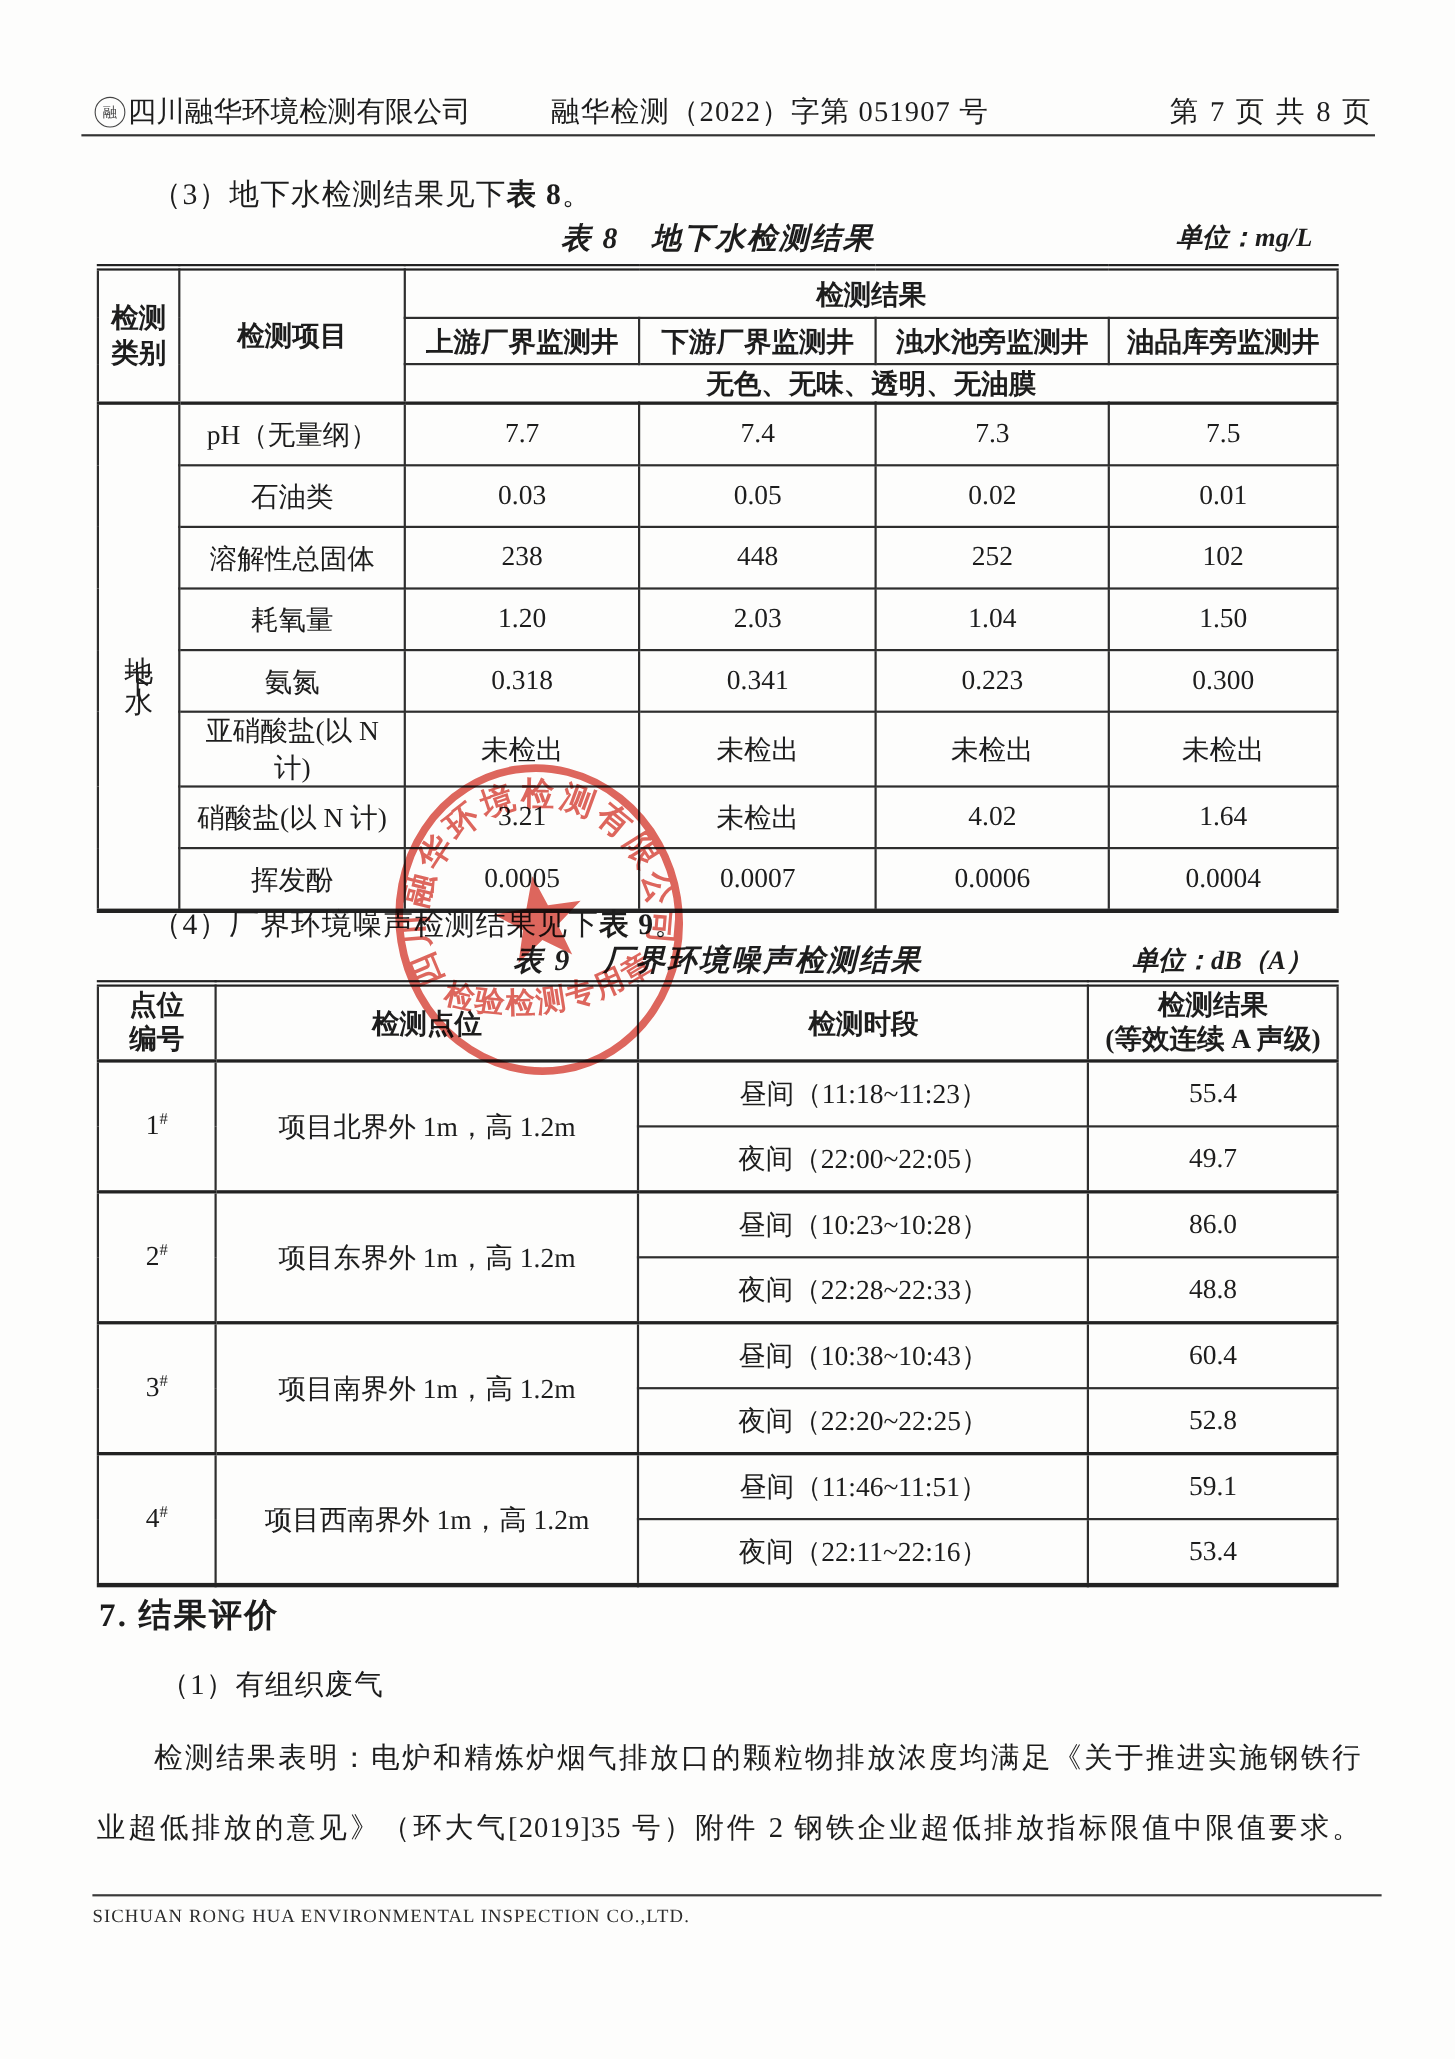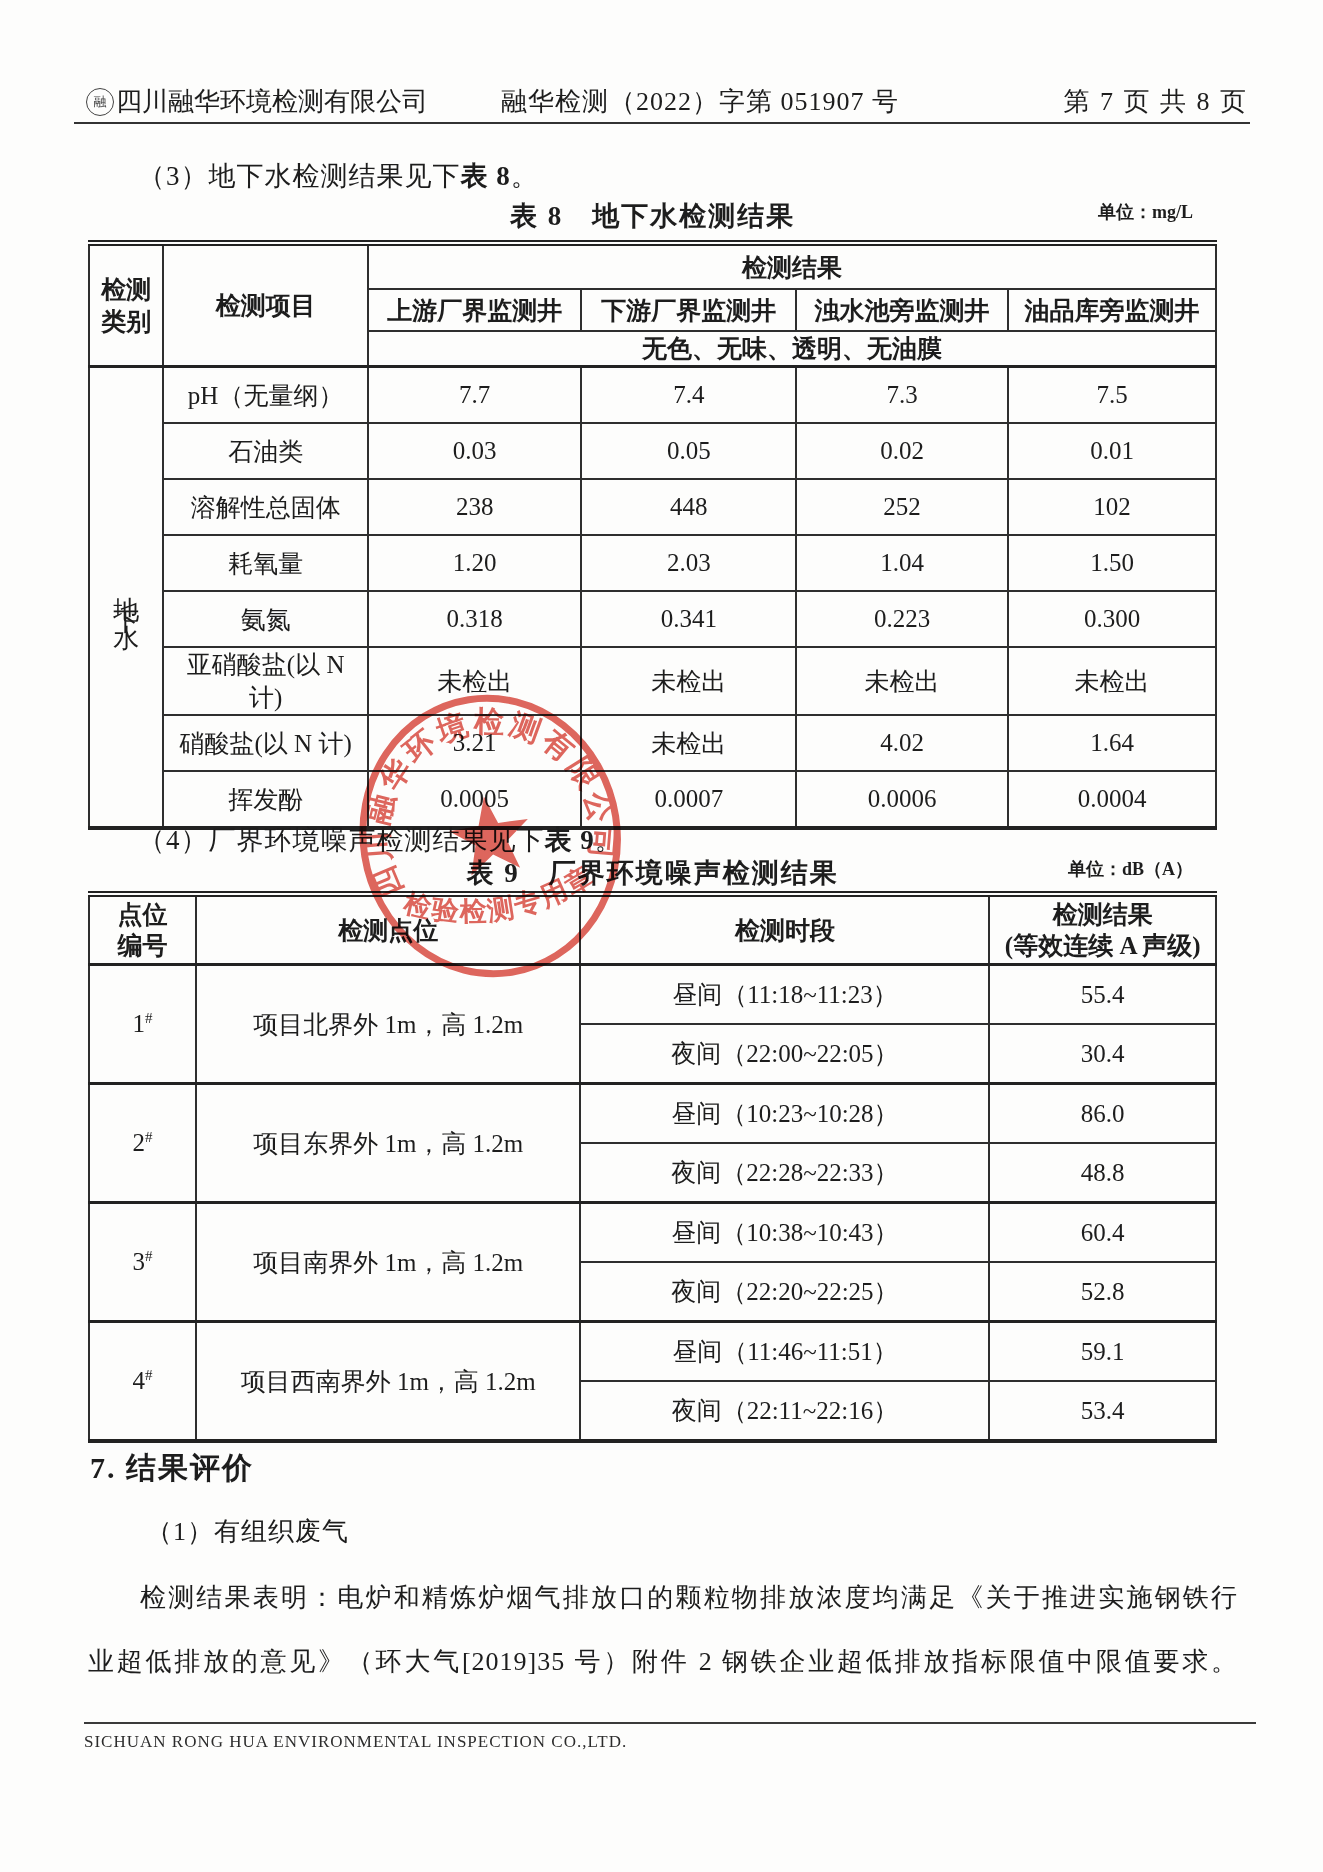--- a/index.html
+++ b/index.html
@@ -14,23 +14,23 @@
   .hdr-logo{display:inline-flex;align-items:center;justify-content:center;width:26px;height:26px;border:1.5px solid #444;border-radius:50%;font-size:13px;color:#444;}
   .hdr-doc{position:absolute;left:700px;top:0;transform:translateX(-50%);font-size:26px;letter-spacing:1px;}
   .hdr-page{position:absolute;right:75px;top:0;font-size:26px;letter-spacing:2px;}
   .hdr-line{position:absolute;top:122px;left:74px;width:1176px;border-top:2.5px solid #333;}
   
   .intro{position:absolute;left:94px;font-size:27px;letter-spacing:1px;margin-left:44px;}
   .intro b{font-weight:bold;}
   .intro3{top:158px;}
   .intro4{top:822px;}
   
-  .ttl-row{position:absolute;left:88px;width:1129px;height:34px;}
+  .ttl-row{position:absolute;left:88px;width:1129px;height:34px;font-style:italic;}
   .ttl{width:100%;text-align:center;font-weight:bold;font-size:27px;letter-spacing:2px;}
-  .unit{position:absolute;right:24px;top:2px;font-weight:bold;font-size:18px;}
+  .unit{position:absolute;right:24px;top:2px;font-weight:bold;font-size:24px;}
   .t8ttl{top:198px;}
   .t9ttl{top:855px;}
   
   table{border-collapse:collapse;table-layout:fixed;position:absolute;left:88px;width:1129px;background:transparent;padding-left:44px;}
   .t8{top:240px;}
   .t9{top:891px;}
   th,td{border:2px solid #2e2e2e;text-align:center;vertical-align:middle;font-size:25px;padding:0 4px;overflow:hidden;}
   th{font-weight:bold;}
   table{border-top:6px double #222;border-bottom:4px solid #222;}
   .pre{white-space:pre-line;line-height:1.25;}
@@ -193,21 +193,21 @@
     </thead>
     <tbody>
       <tr class="grp">
         <td rowspan="2"><span>1</span><sup>#</sup></td>
         <td rowspan="2">项目北界外 1m，高 1.2m</td>
         <td>昼间（11:18~11:23）</td>
         <td>55.4</td>
       </tr>
       <tr>
         <td>夜间（22:00~22:05）</td>
-        <td>30.4</td>
+        <td>49.7</td>
       </tr>
       <tr class="grp">
         <td rowspan="2"><span>2</span><sup>#</sup></td>
         <td rowspan="2">项目东界外 1m，高 1.2m</td>
         <td>昼间（10:23~10:28）</td>
         <td>86.0</td>
       </tr>
       <tr>
         <td>夜间（22:28~22:33）</td>
         <td>48.8</td>

